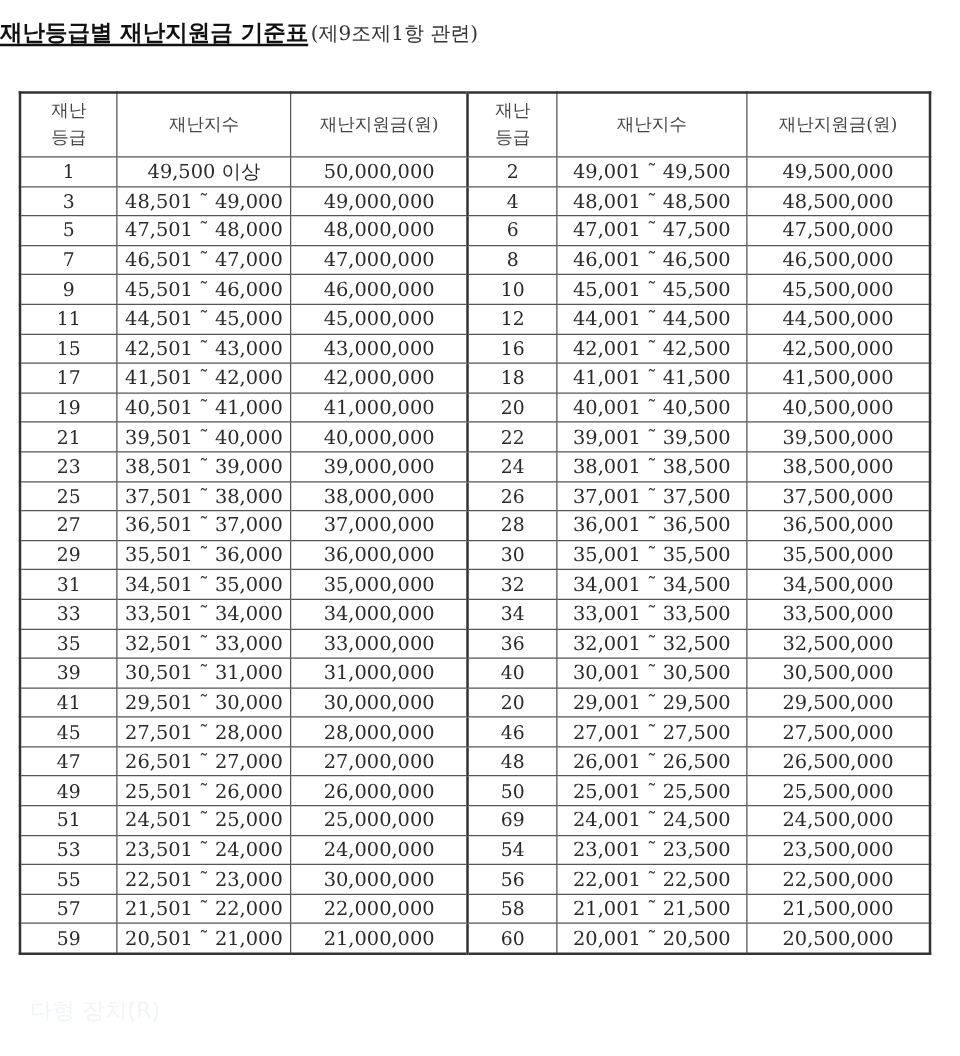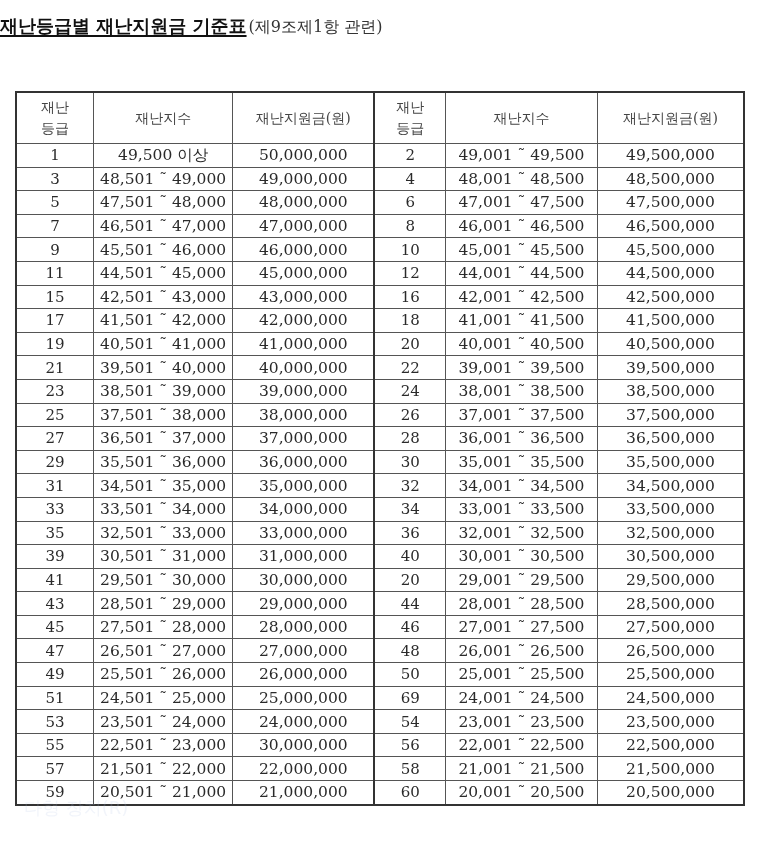--- a/index.html
+++ b/index.html
@@ -33,21 +33,21 @@
       letter-spacing: 0px;
     }
     .title-sub {
       font-family: "DejaVu Serif", "Liberation Serif", serif;
       font-size: 16px;
       color: #333333;
       margin-left: 2px;
     }
     table.grid {
       position: absolute;
-      top: 91px;
+      top: 73px;
       left: 15px;
       width: 730px;
       border-collapse: collapse;
       table-layout: fixed;
       border: 2px solid #333333;
     }
     table.grid col.c-grade { width: 75px; }
     table.grid col.c-index { width: 135px; }
     table.grid col.c-amount { width: 137px; }
     table.grid col.c-grade2 { width: 69px; }
@@ -259,28 +259,20 @@
       </tr>
       <tr>
         <td class="gr">41</td>
         <td>29,501 ˜ 30,000</td>
         <td>30,000,000</td>
         <td class="gr sep-left">20</td>
         <td>29,001 ˜ 29,500</td>
         <td>29,500,000</td>
       </tr>
       <tr>
-        <td class="gr">43</td>
-        <td>28,501 ˜ 29,000</td>
-        <td>29,000,000</td>
-        <td class="gr sep-left">44</td>
-        <td>28,001 ˜ 28,500</td>
-        <td>28,500,000</td>
-      </tr>
-      <tr>
         <td class="gr">45</td>
         <td>27,501 ˜ 28,000</td>
         <td>28,000,000</td>
         <td class="gr sep-left">46</td>
         <td>27,001 ˜ 27,500</td>
         <td>27,500,000</td>
       </tr>
       <tr>
         <td class="gr">47</td>
         <td>26,501 ˜ 27,000</td>

